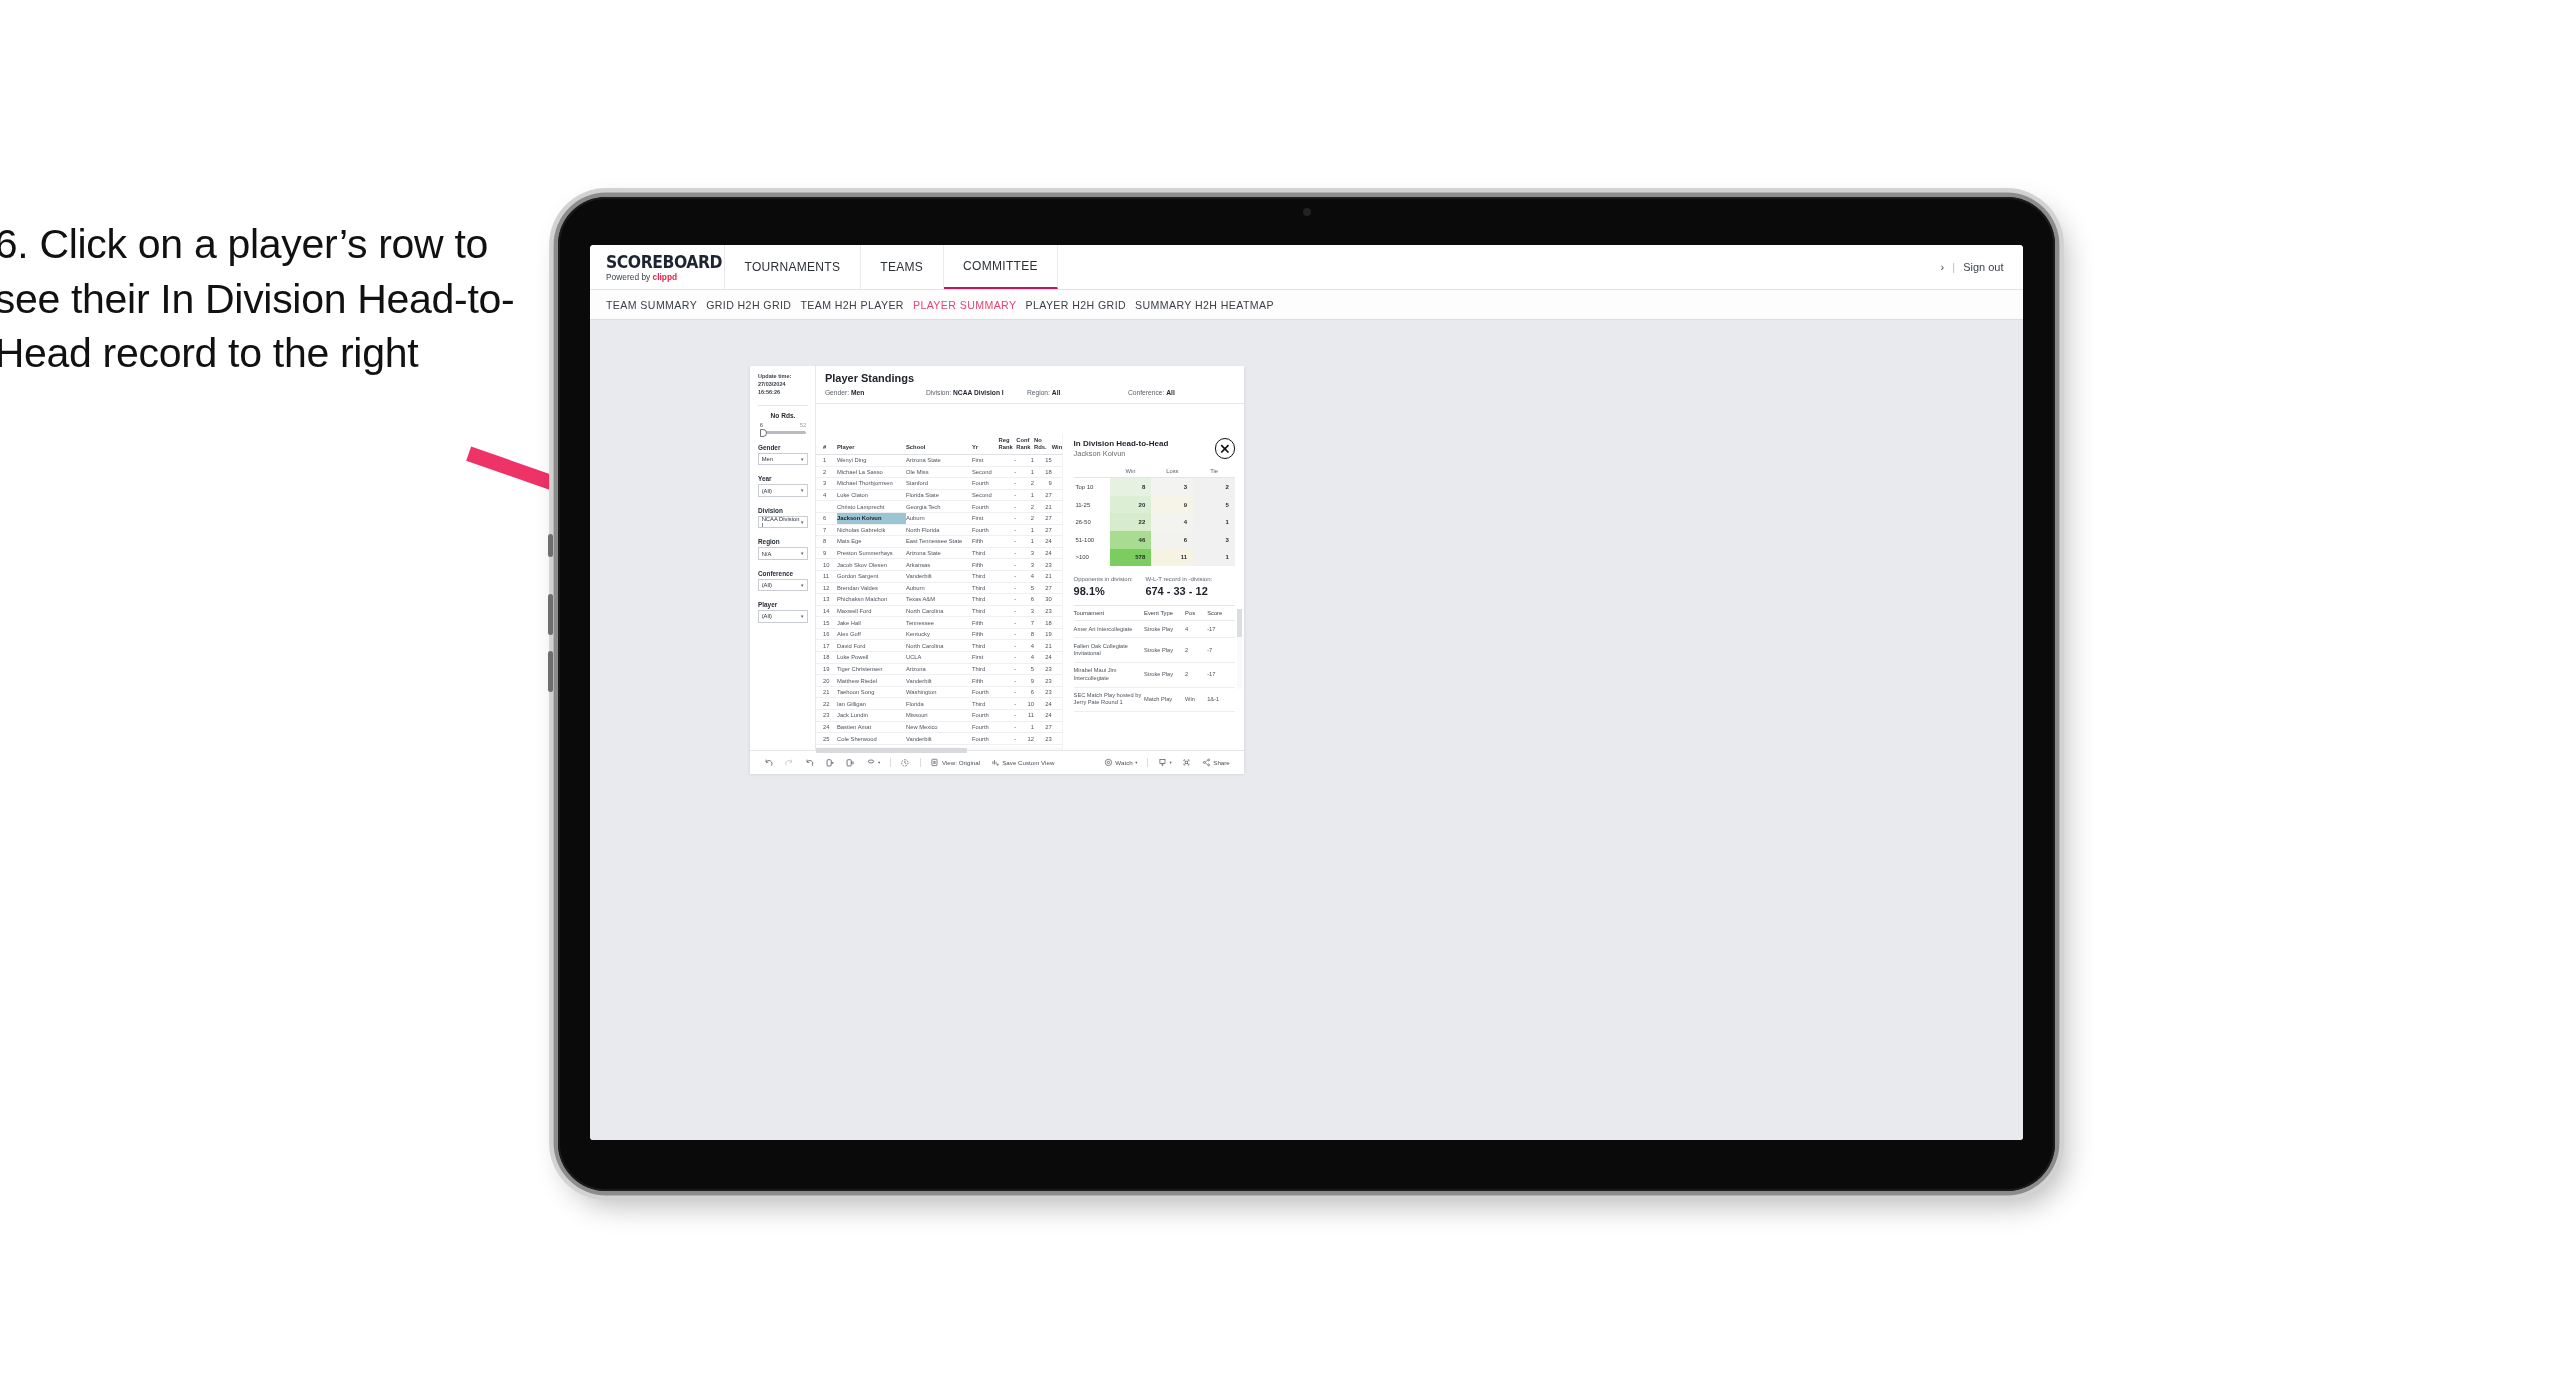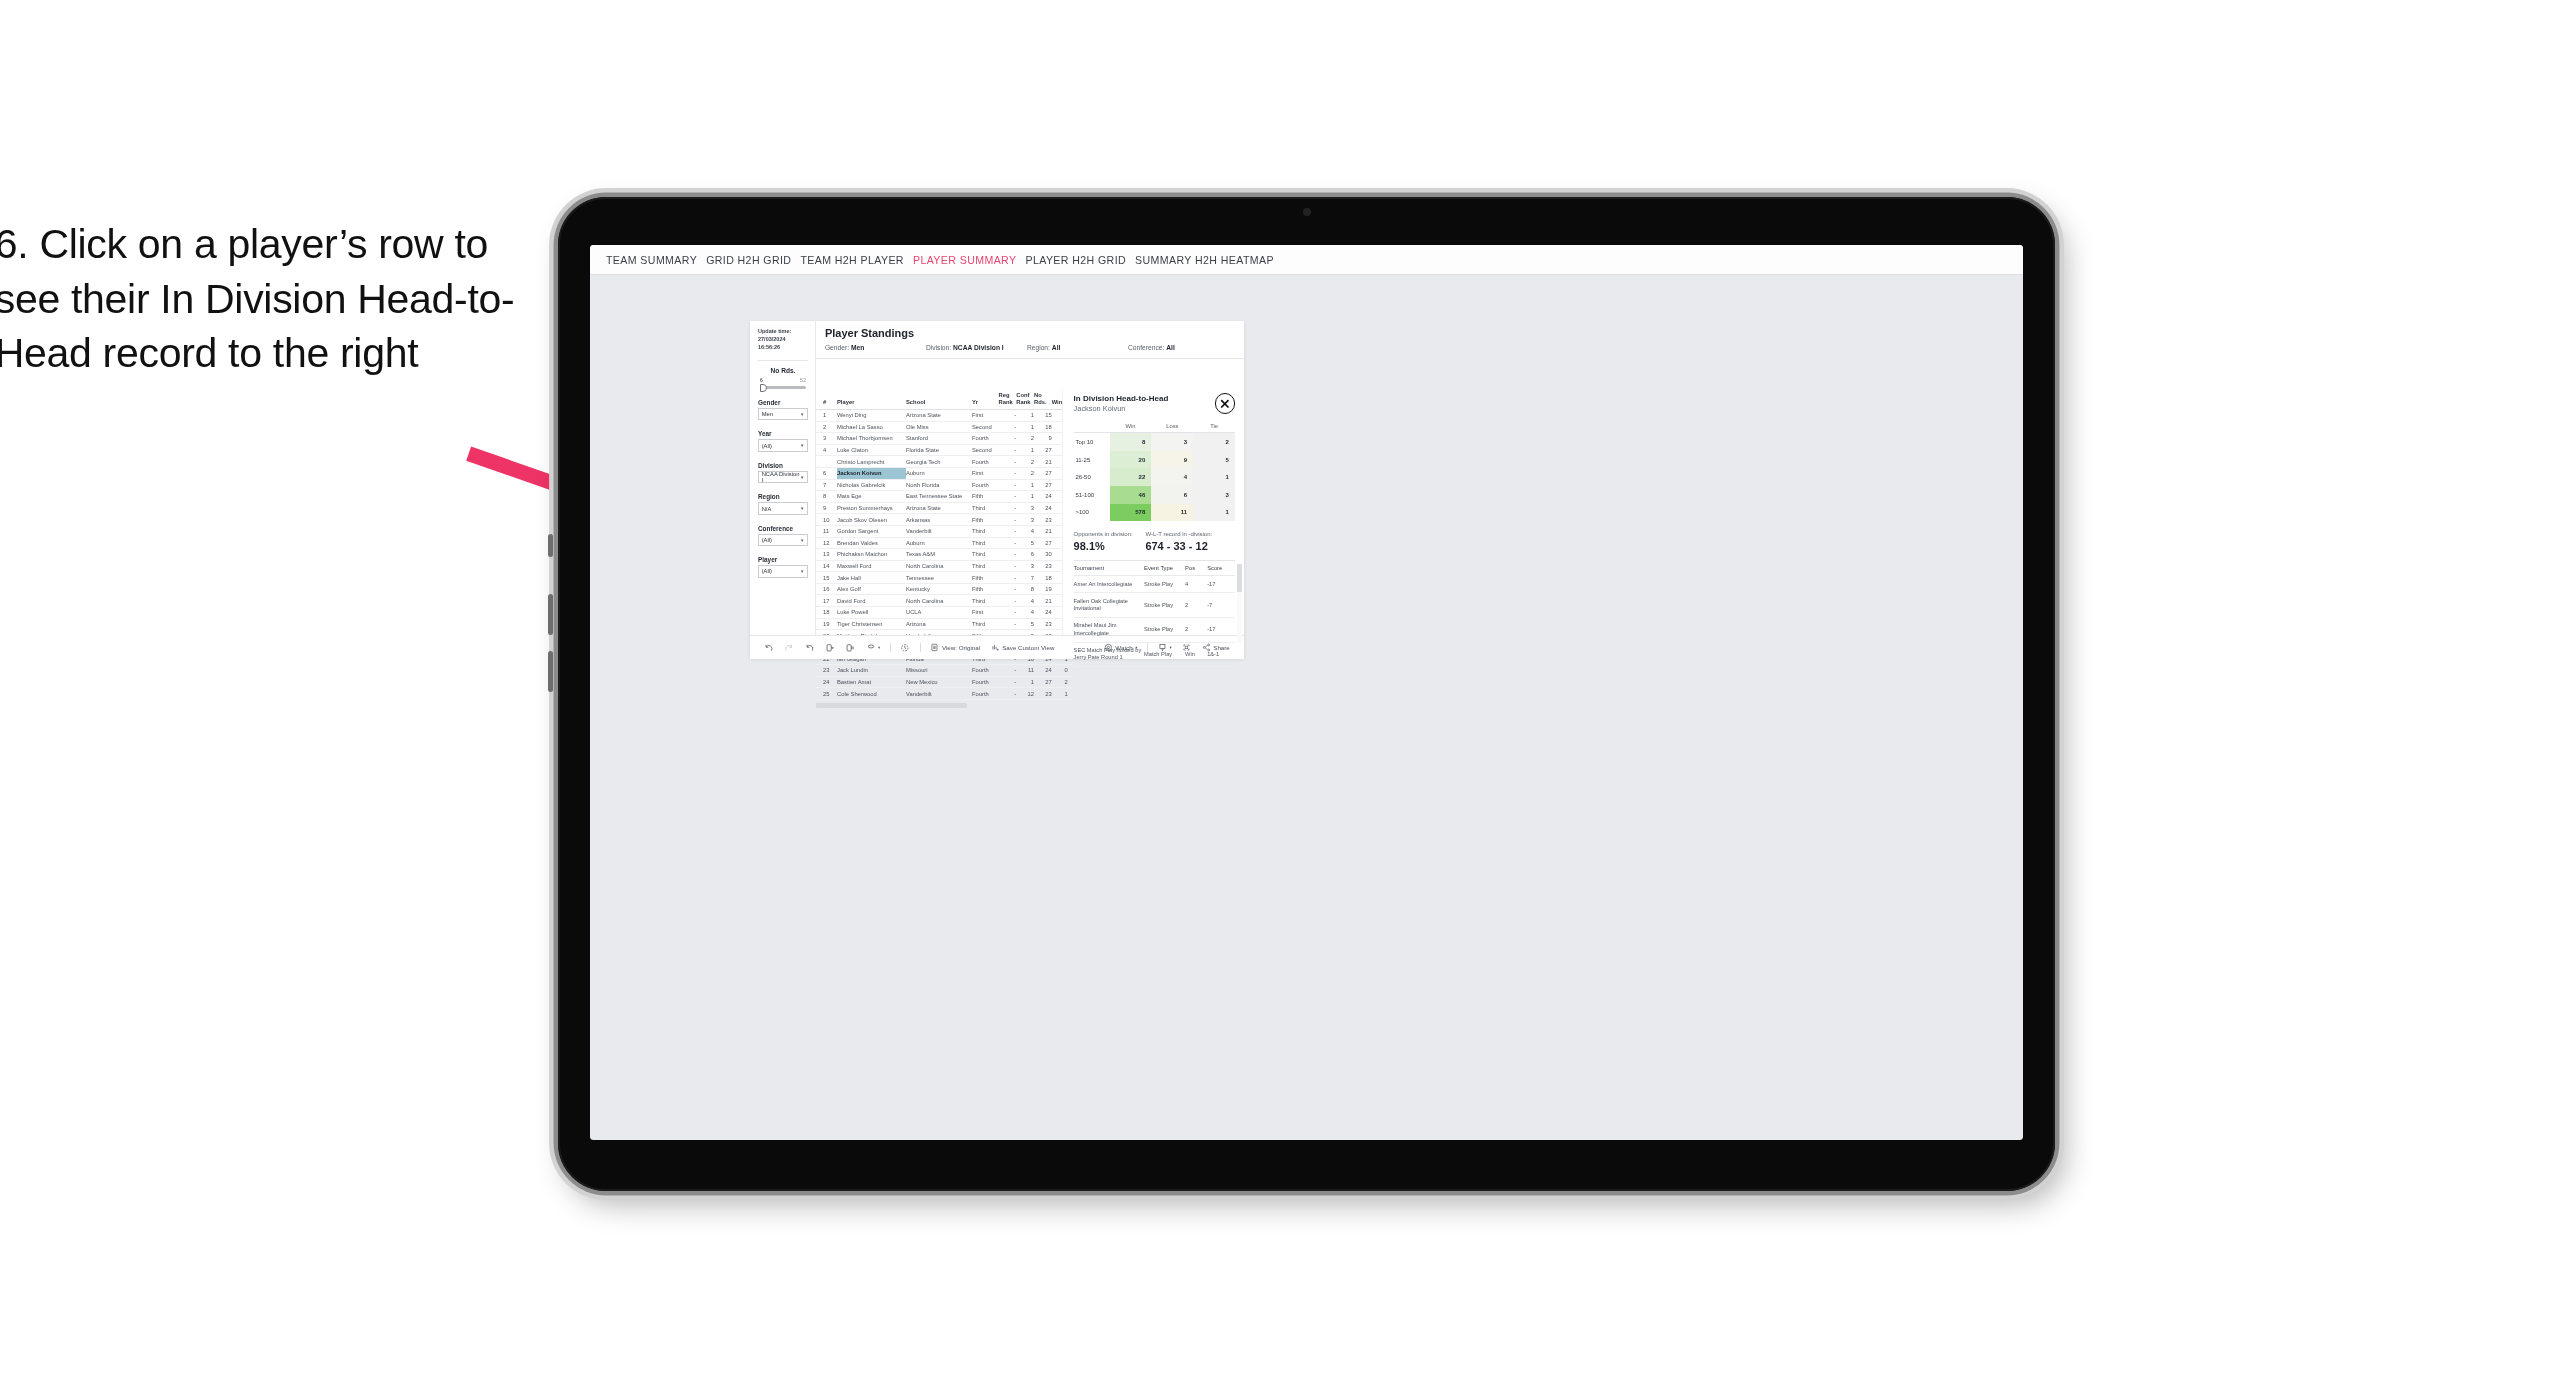--- a/index.html
+++ b/index.html
@@ -56,21 +56,21 @@
 
   
   #subnav{background:#fdfdfd;height:29px;display:flex;align-items:center;
     padding-left:16px;gap:9px;border-bottom:0.9px solid #dedee2;}
   .subnav-item{font-size:10.6px;color:#3a3f47;letter-spacing:0.4px;cursor:pointer;}
   .subnav-item.active{color:#e8446e;}
 
   
   #canvas{position:relative;height:821px;background:#e9eaee;}
 
-  #viz{position:absolute;left:160px;top:46px;width:494px;height:338px;
+  #viz{position:absolute;left:160px;top:46px;width:494px;height:408px;
       background:#ffffff;box-shadow:0 0.9px 3.5px rgba(0,0,0,.10);display:flex;
       flex-direction:column;}
   #viz-body{display:flex;flex:1;min-height:0;}
 
   
   #filters{width:66px;border-right:0.9px solid #e9e9ec;padding:7px 7px 0 8px;
      box-sizing:border-box;background:#fff;}
   #update-time{font-size:5.5px;color:#3d434c;line-height:1.45;font-weight:600;}
   #filters hr{border:none;border-top:0.9px solid #e6e6e9;margin:8px 0 6.2px 0;}
   .slider-label{font-size:6.6px;font-weight:bold;color:#1f2530;text-align:center;
@@ -175,20 +175,39 @@
 
 <div id="tablet">
   <div id="tablet-inner-bezel"></div>
   <div class="cam"></div>
   <div class="tab-btn" style="top:337px;height:23px;"></div>
   <div class="tab-btn" style="top:397px;height:41px;"></div>
   <div class="tab-btn" style="top:454px;height:41px;"></div>
 
   <div id="screen">
 
+    <div id="app-header">
+      <div id="logo-block">
+        <div id="logo-title">SCOREBOARD</div>
+        <div id="logo-sub">
+          <span>Powered by</span>
+          <span class="brand">clippd</span>
+        </div>
+      </div>
+      <div class="topnav">
+        <div class="topnav-item">TOURNAMENTS</div>
+        <div class="topnav-item">TEAMS</div>
+        <div class="topnav-item active">COMMITTEE</div>
+      </div>
+      <div id="header-right">
+        <span>›</span>
+        <span class="sep">|</span>
+        <span>Sign out</span>
+      </div>
+    </div>
 
     <div id="subnav">
       <div class="subnav-item">TEAM SUMMARY</div>
       <div class="subnav-item">GRID H2H GRID</div>
       <div class="subnav-item">TEAM H2H PLAYER</div>
       <div class="subnav-item active">PLAYER SUMMARY</div>
       <div class="subnav-item">PLAYER H2H GRID</div>
       <div class="subnav-item">SUMMARY H2H HEATMAP</div>
     </div>
 

